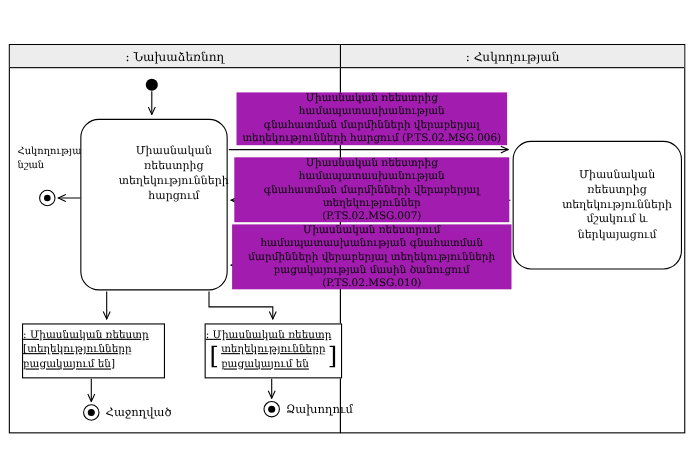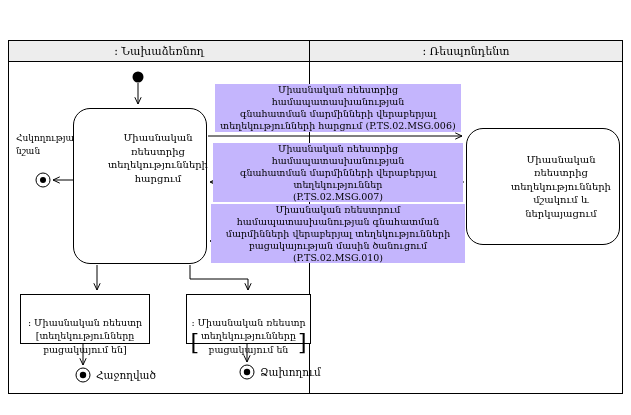--- a/index.html
+++ b/index.html
@@ -13,29 +13,29 @@
   .lane-header { height:21px; border-bottom:1px solid #000; background:#ededed;
                  display:flex; align-items:center; justify-content:center; font-size:11px; }
 
   svg.connectors { position:absolute; left:0; top:0; pointer-events:none; }
 
   .activity { position:absolute; border:1px solid #000; border-radius:17px; background:#fff;
               display:flex; justify-content:center; text-align:center; font-size:10px; line-height:1.35;padding-left:36px; }
   .activity.request { left:73px;  top:76px; width:134px; height:156px; padding-top:22px; align-items:flex-start; }
   .activity.process { left:466px; top:96px; width:154px; height:117px; align-items:center; }
 
-  .msg { position:absolute; text-align:center; font-size:9.5px; line-height:1.25; background:#c4b5fd; }
+  .msg { position:absolute; text-align:center; font-size:9.5px; line-height:1.25; background:#a21caf; }
   .msg.request { left:215px; top:52px;  width:246px; }
   .msg.info    { left:213px; top:111px; width:250px; }
   .msg.absence { left:211px; top:172px; width:254px; }
 
   .marker-label { position:absolute; left:16px; top:100px; width:64px; font-size:9px; line-height:1.4; }
 
-  .objbox { position:absolute; border:1px solid #000; background:#fff; text-align:center;
-            font-size:9.5px; line-height:1.4; padding-top:21px; }
+  .objbox { position:absolute; border:1px solid #000; background:#fff; 
+            font-size:9.5px; line-height:1.4; padding-top:3px;text-decoration:underline; }
   .objbox.presented { left:20px;  top:262px; width:130px; height:50px; }
   .objbox.absent    { left:186px; top:262px; width:125px; height:50px; }
   .absent-state { display:flex; align-items:center; justify-content:center; gap:2px; }
   .bigbracket { font-size:22px; line-height:0.9; font-weight:400; }
 
   .final-label { position:absolute; font-size:10.5px; }
   .final-label.success { left:96px;  top:337px; }
   .final-label.failure { left:260px; top:334px; }
 
   .caption { position:absolute; left:0; top:374px; width:631px; text-align:center;
@@ -48,21 +48,21 @@
 
 <div class="page">
 
   <div class="lane lane-left">
     <div class="lane-header">
       <span>: Նախաձեռնող</span>
     </div>
   </div>
   <div class="lane lane-right">
     <div class="lane-header">
-      <span>: Ռեսպոնդենտ</span>
+      <span>: Հսկողության</span>
     </div>
   </div>
 
   <svg class="connectors" width="631" height="415" viewBox="0 0 631 415">
     <defs>
       <marker id="arr" viewBox="0 0 10 10" refX="9" refY="5" markerWidth="9" markerHeight="9" orient="auto">
         <path d="M1.5,1.5 L9,5 L1.5,8.5" fill="none" stroke="#000" stroke-width="1.1"></path>
       </marker>
     </defs>
 

